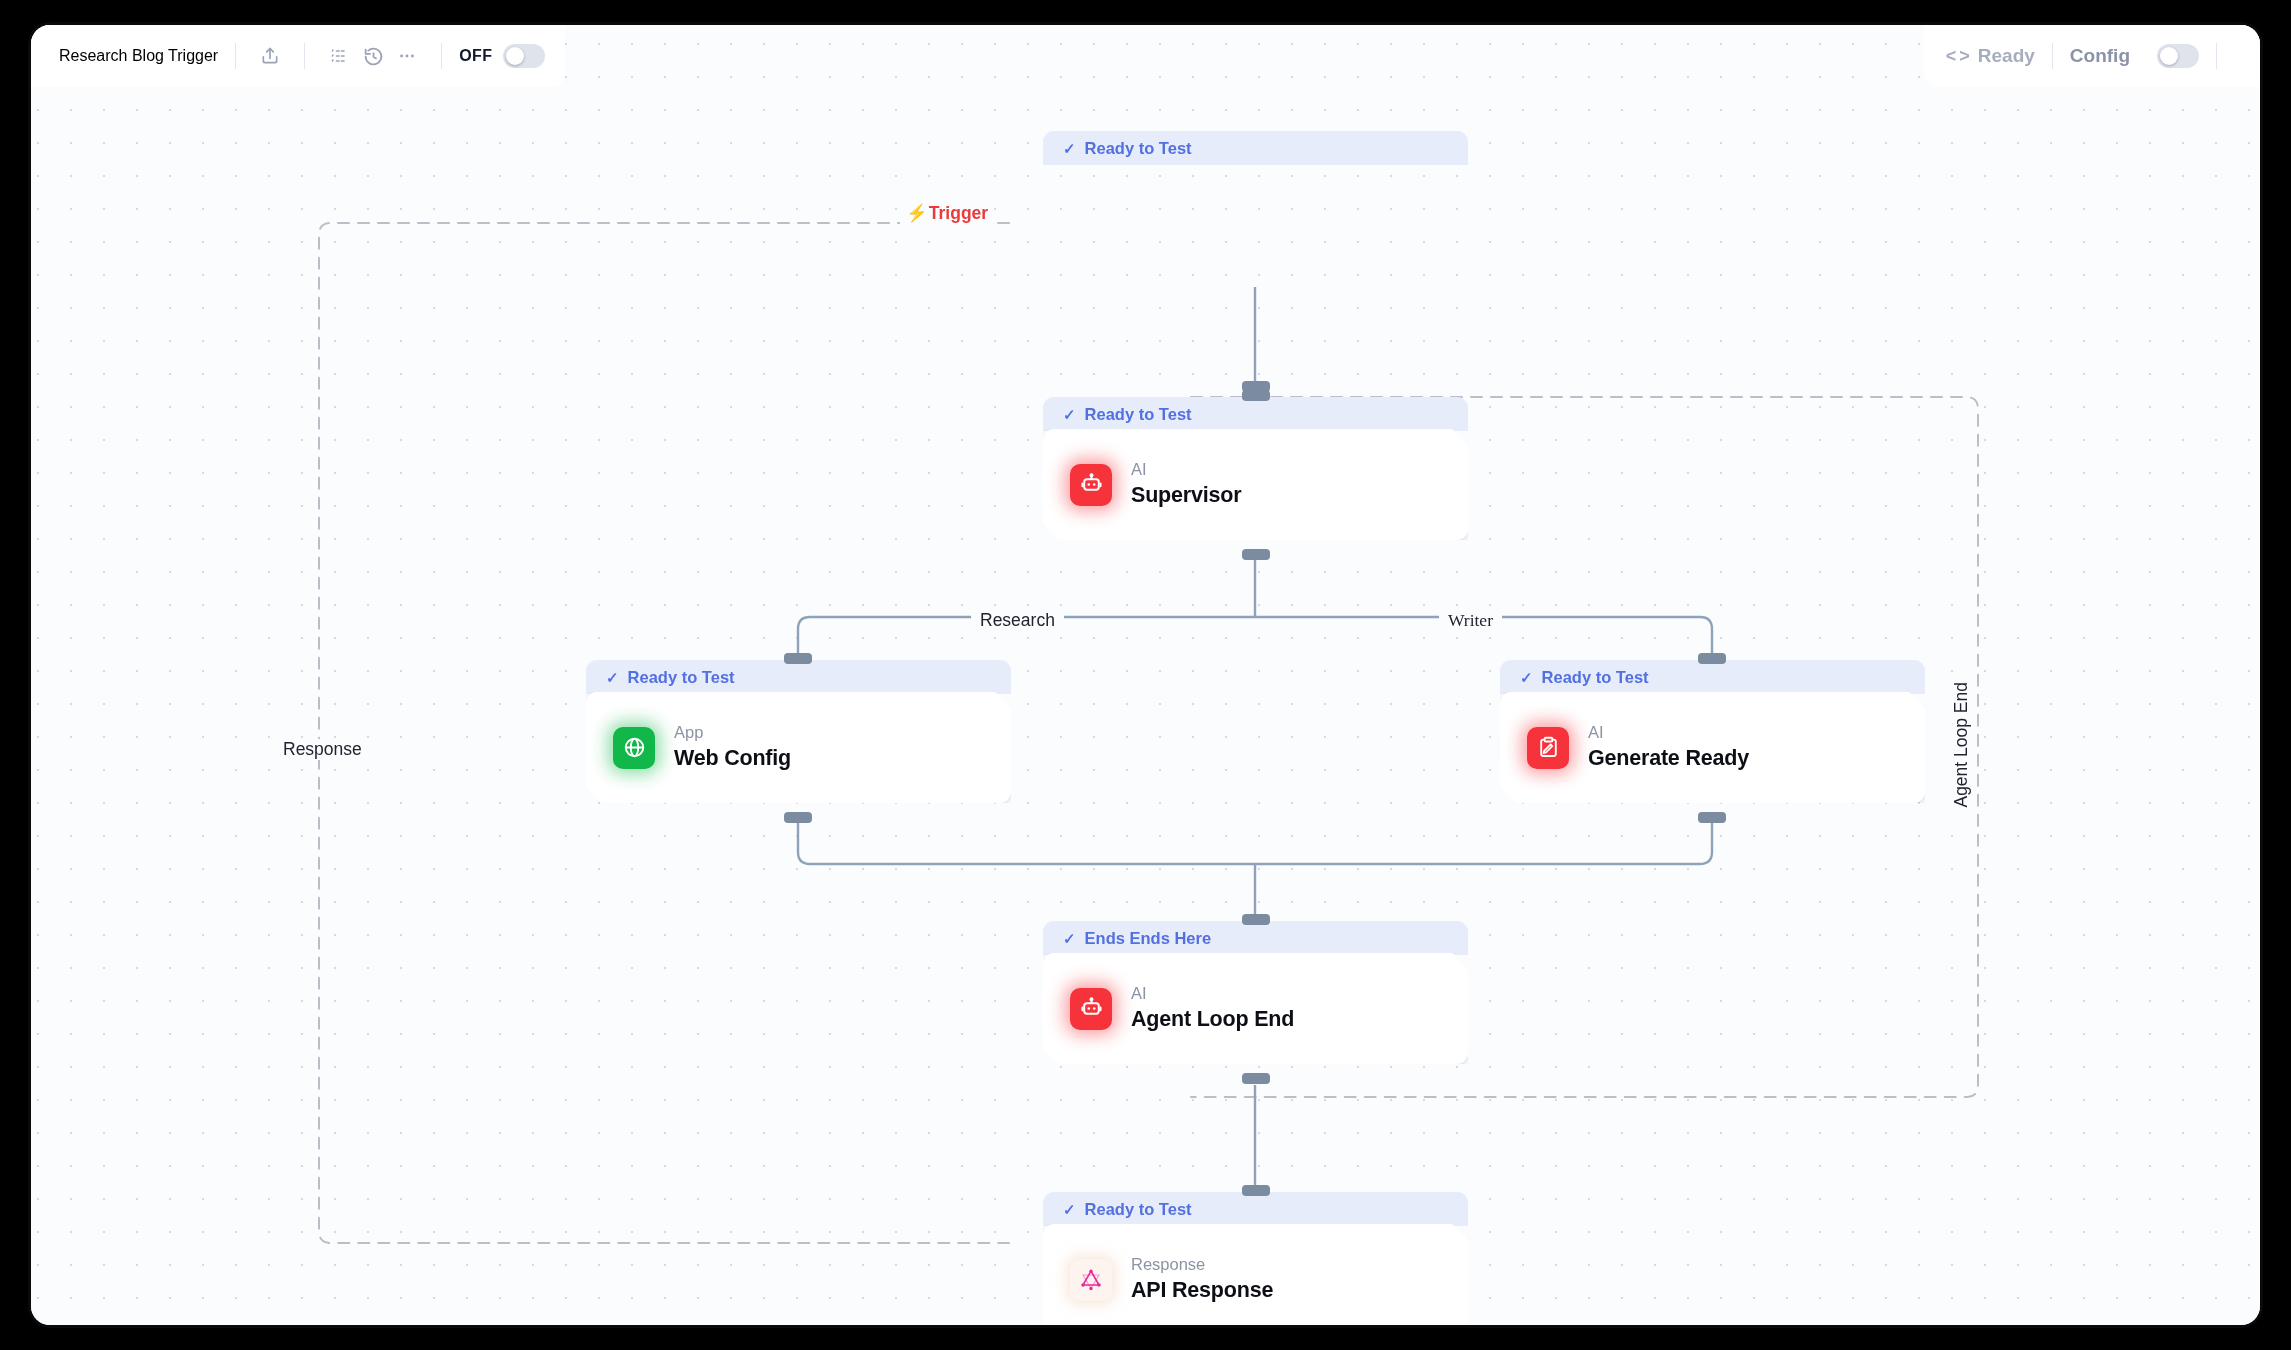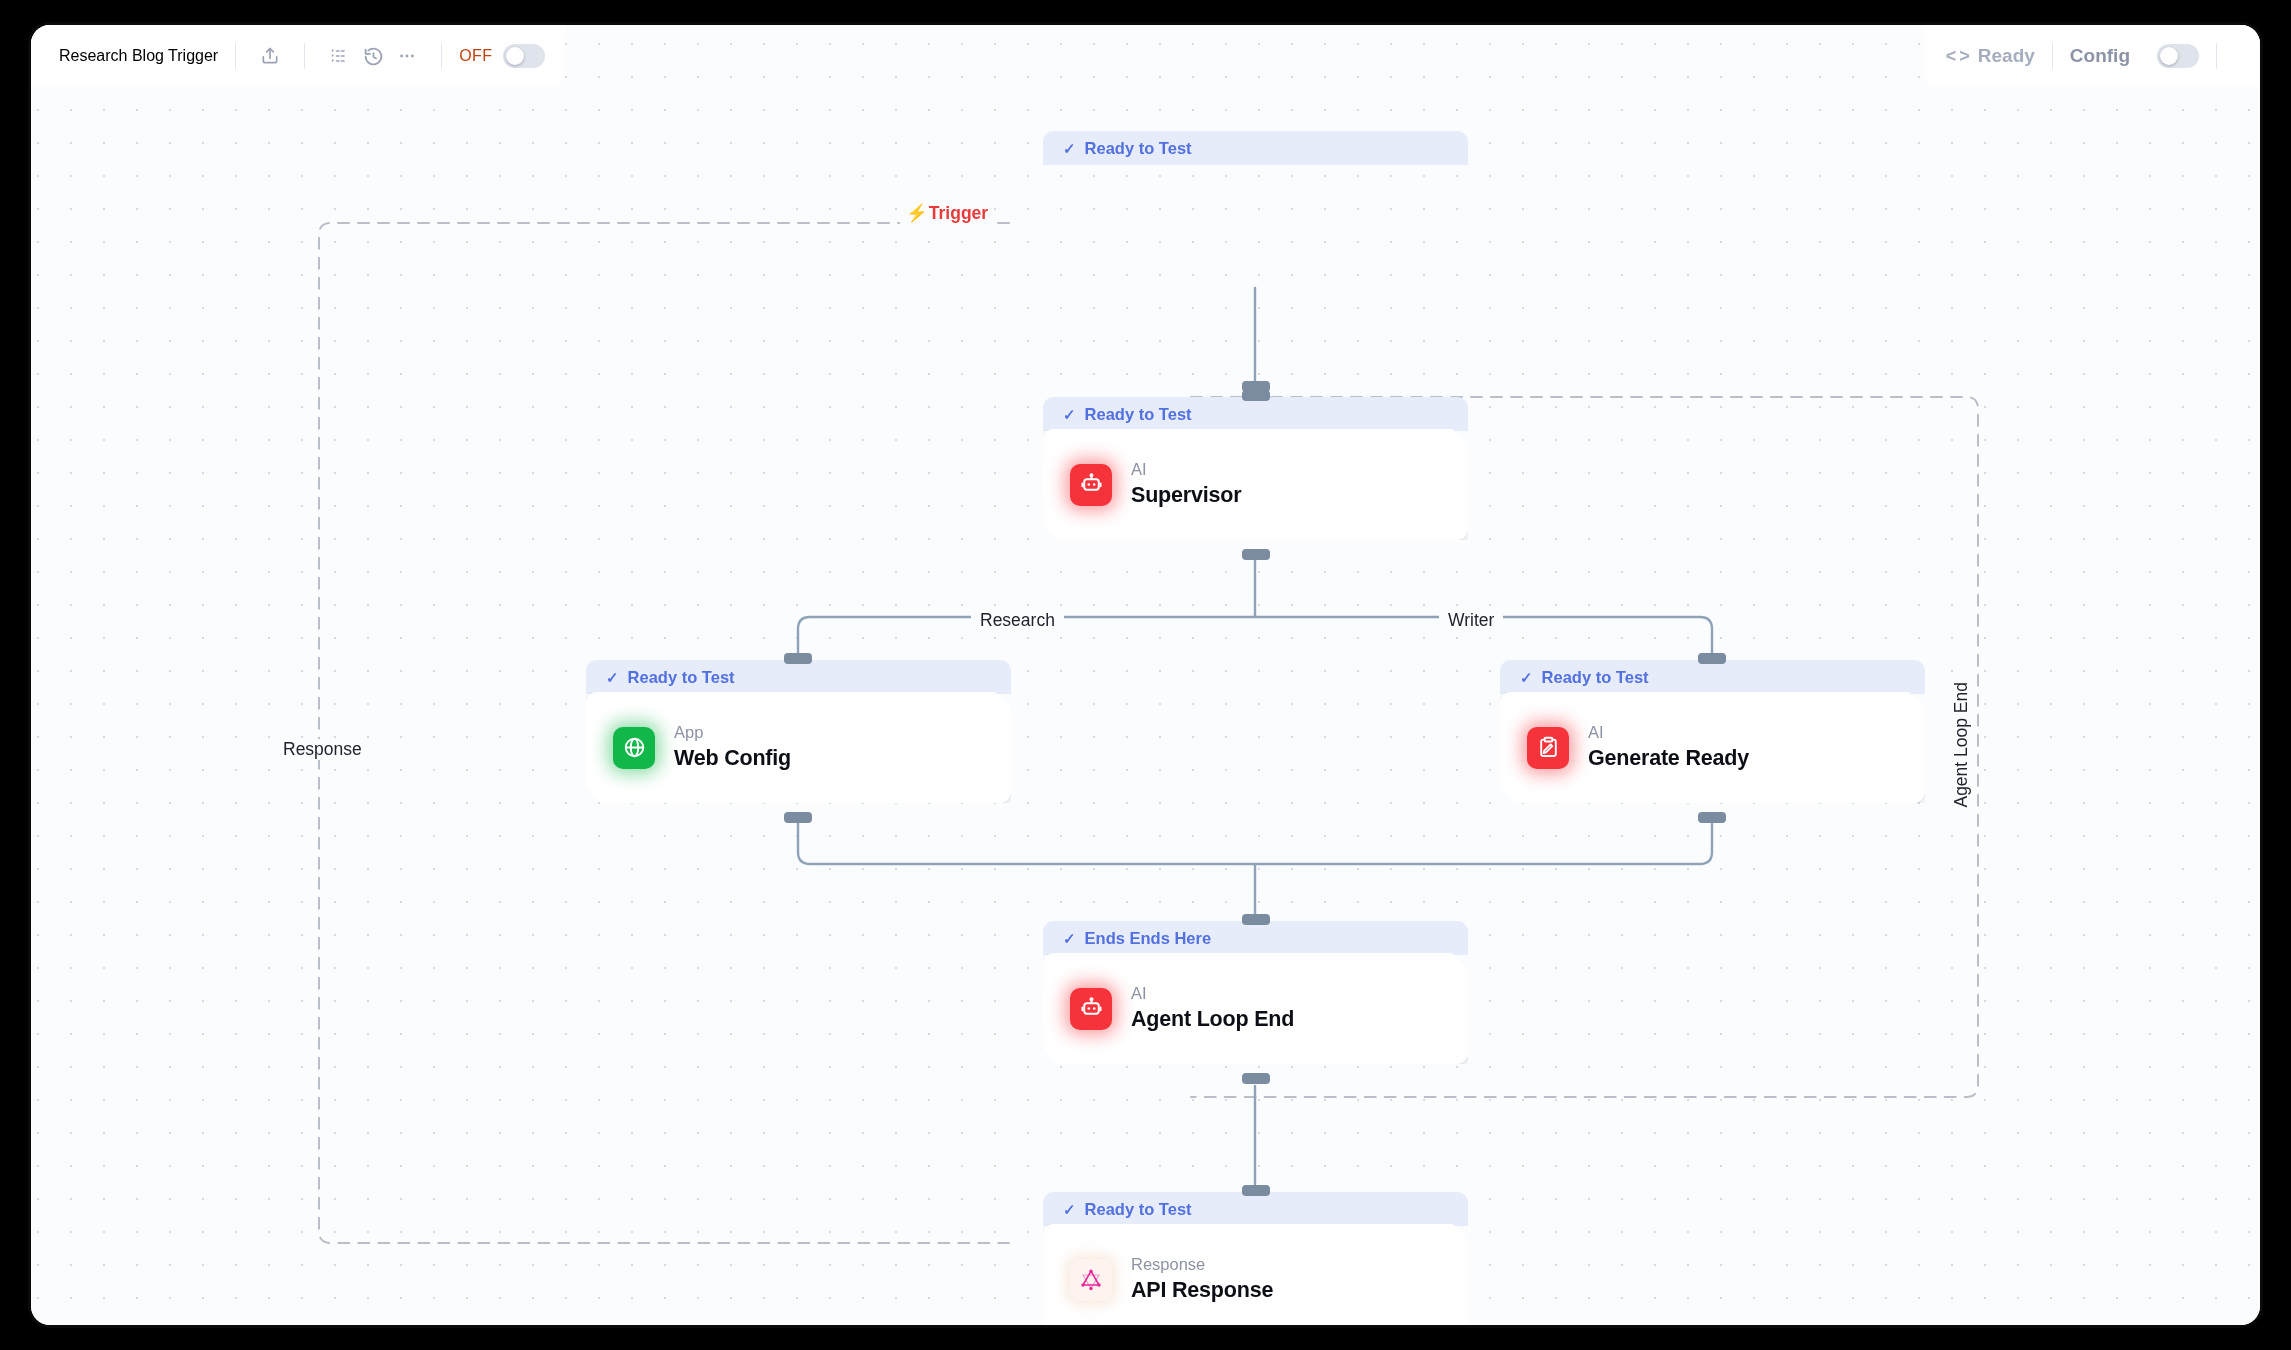--- a/index.html
+++ b/index.html
@@ -79,22 +79,22 @@
     display: flex; align-items: center; justify-content: center;
     color: #9aa2b4;
     cursor: pointer;
     border-radius: 7px;
     flex: none;
   }
   .icon-btn svg { display: block; }
 
   .toggle-label {
     font-size: 16px;
-    font-weight: 400;
-    color: #c2410c;
+    font-weight: 700;
+    color: #0f172a;
     letter-spacing: 0.4px;
     margin-right: 11px;
     white-space: nowrap;
   }
   .toggle {
     width: 42px; height: 24px;
     border-radius: 12px;
     background: #dfe3ec;
     position: relative;
     cursor: pointer;
@@ -327,21 +327,21 @@
       <div class="bar-sep"></div>
     </div>
   </div>
 
   <div class="trigger-label" style="left:869px; top:178px;">
     <span>⚡</span>
     <span>Trigger</span>
   </div>
 
   <div class="edge-label" style="left:940px; top:585px;text-align:center;">Research</div>
-  <div class="edge-label" style="left:1408px; top:585px;">Writer</div>
+  <div class="edge-label" style="left:1408px; top:585px;font-family:Liberation Serif, serif;">Writer</div>
   <div class="edge-label" style="left:243px; top:714px;">Response</div>
 
   <div class="vert-label" style="left:1920px; top:648px;">Agent Loop End</div>
 
   <div class="node" style="left:1012px; top:106px;">
     <div class="node-status">
       <span class="tick">✓</span>
       <span>Ready to Test</span>
     </div>
     <div class="handle" style="left:199px; top:250px;"></div>

